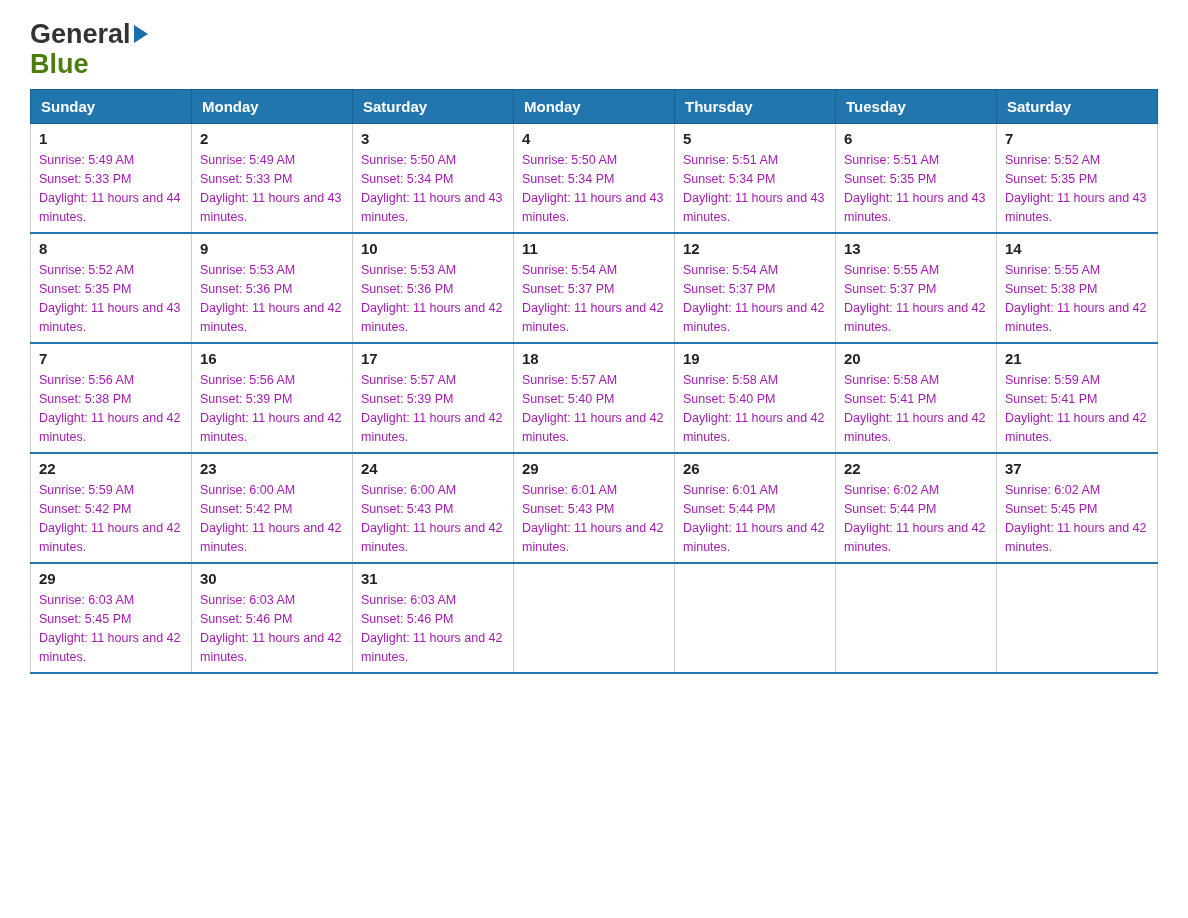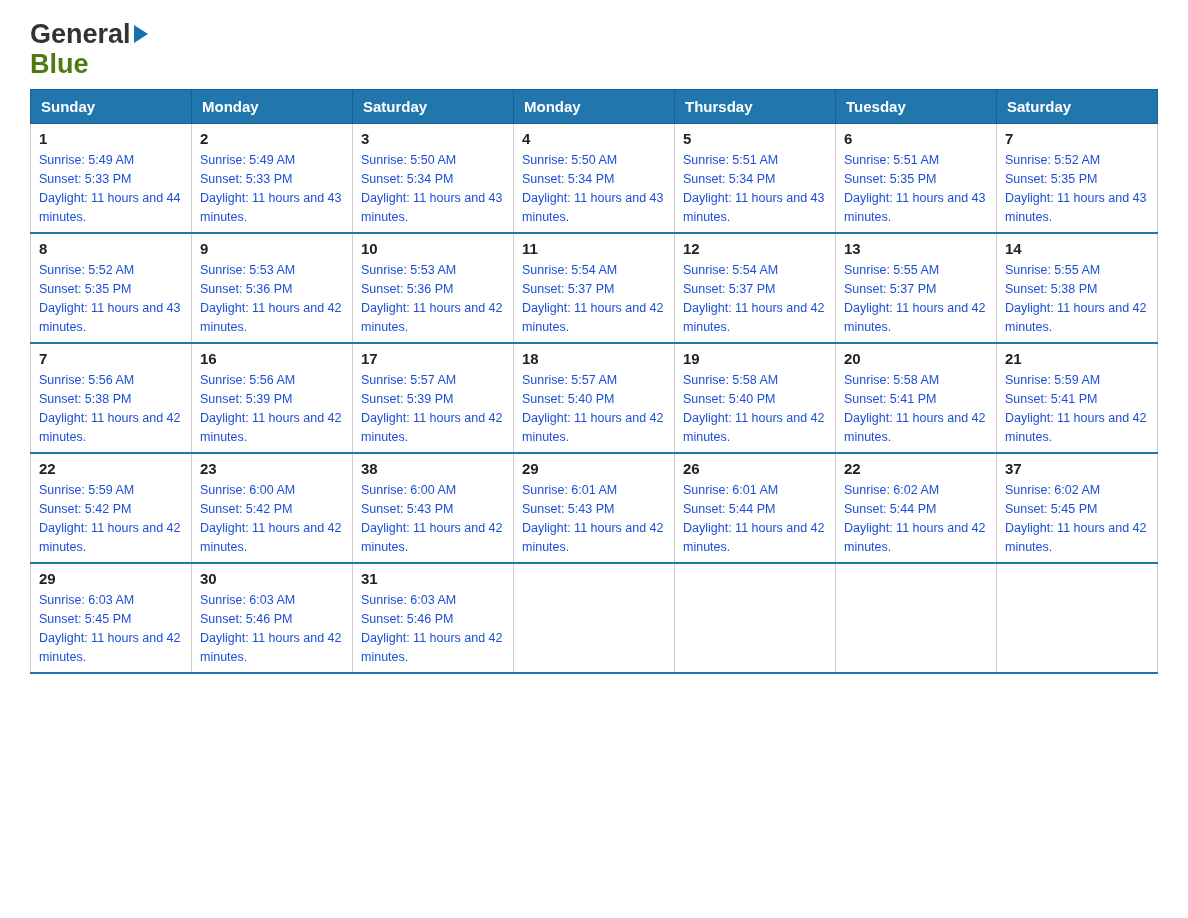--- a/index.html
+++ b/index.html
@@ -61,21 +61,21 @@
       border-bottom: 2px solid #2176ae;
     }
     .day-num {
       font-size: 15px;
       font-weight: bold;
       color: #222;
       margin-bottom: 4px;
     }
     .day-info {
       font-size: 12.5px;
-      color: #1d4ed8;
+      color: #a21caf;
       line-height: 1.5;
     }
     .empty-cell {
       background: #fff;
     }
     .logo-wrap {
       line-height: 1.1;
     }
   </style>
 </head>
@@ -203,21 +203,21 @@
       <tr>
         <td>
           <div class="day-num">22</div>
 <div class="day-info">Sunrise: 5:59 AM<br>Sunset: 5:42 PM<br>Daylight: 11 hours and 42 minutes.</div>
         </td>
         <td>
           <div class="day-num">23</div>
 <div class="day-info">Sunrise: 6:00 AM<br>Sunset: 5:42 PM<br>Daylight: 11 hours and 42 minutes.</div>
         </td>
         <td>
-          <div class="day-num">38</div>
+          <div class="day-num">24</div>
 <div class="day-info">Sunrise: 6:00 AM<br>Sunset: 5:43 PM<br>Daylight: 11 hours and 42 minutes.</div>
         </td>
         <td>
           <div class="day-num">29</div>
 <div class="day-info">Sunrise: 6:01 AM<br>Sunset: 5:43 PM<br>Daylight: 11 hours and 42 minutes.</div>
         </td>
         <td>
           <div class="day-num">26</div>
 <div class="day-info">Sunrise: 6:01 AM<br>Sunset: 5:44 PM<br>Daylight: 11 hours and 42 minutes.</div>
         </td>

